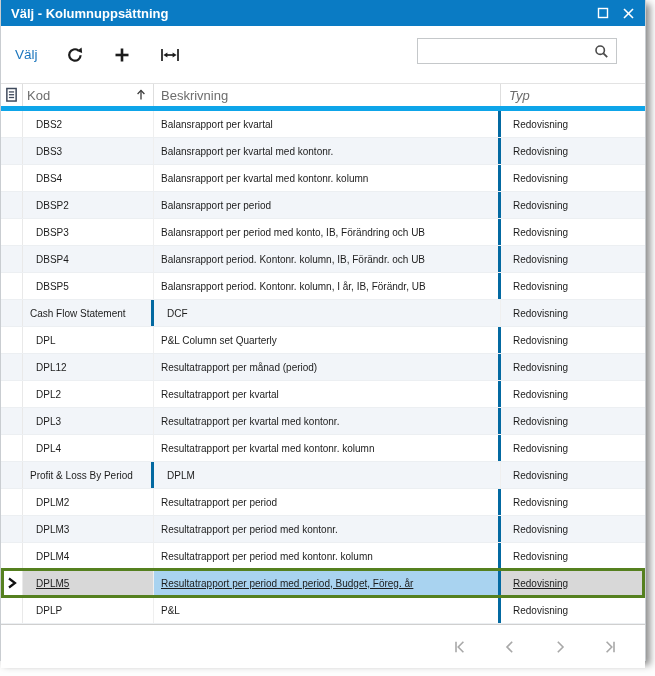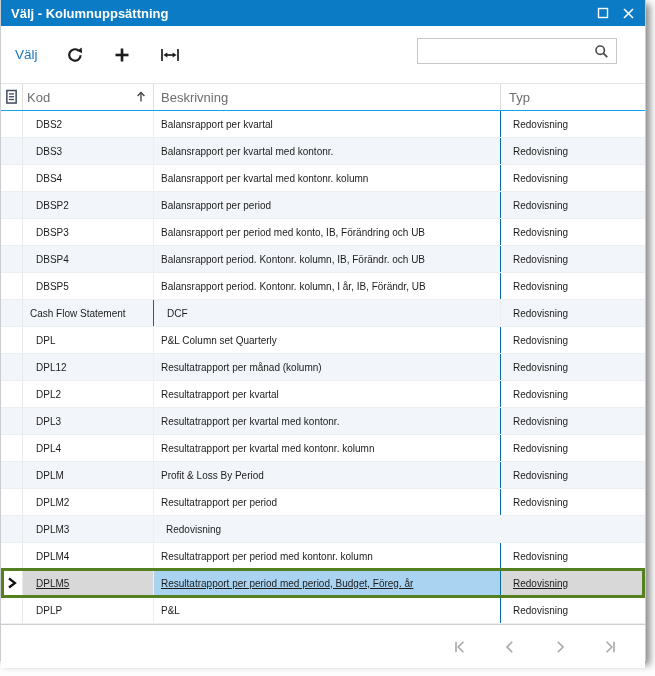--- a/index.html
+++ b/index.html
@@ -39,43 +39,43 @@
   .searchbox input {
     width: 100%; height: 100%; border: none; outline: none;
     padding: 0 28px 0 8px; font-size: 13px; font-family: inherit; background: transparent;
   }
   .searchbox .mag { position: absolute; right: 7px; top: 5px; cursor: pointer; }
 
   
   .grid-head {
     display: grid; grid-template-columns: 22px 131px 347px 1fr;
     height: 27px; align-items: center;
-    border-bottom: 1px solid #0ea5e9; background: #fff;
+    border-bottom: 5px solid #0ea5e9; background: #fff;
     color: var(--header-text, #6d6d6d); font-size: 13px;
   }
   .grid-head .hcell { height: 100%; display: flex; align-items: center; border-right: 1px solid #dedede; }
-  .grid-head .hcell:last-child { border-right: none; }
+  .grid-head .hcell:last-child { border-right: none; font-style: italic; }
   .h-ind  { justify-content: center; cursor: pointer; }
   .h-code { padding-left: 4px; cursor: pointer; }
   .h-code .sort { margin-left: auto; margin-right: 7px; display: flex; }
   .h-desc { padding-left: 7px; cursor: pointer; }
   .h-type { padding-left: 8px; cursor: pointer; }
 
   #rows { border-bottom: 1px solid #cfcfcf; }
   .row {
     display: grid; grid-template-columns: 22px 131px 347px 1fr;
     height: 27px; align-items: stretch; background: #fff;
     border-bottom: 1px solid #eceff2; font-size: 10px; color: var(--body-text, #1c1c1c);
     cursor: pointer;
   }
   .row:nth-child(even) { background: var(--row-alt, #f2f5f9); }
   .cell { display: flex; align-items: center; overflow: hidden; white-space: nowrap; }
   .c-ind  { justify-content: center; border-right: 1px solid #e9e9e9; }
   .c-code { padding-left: 13px; border-right: 1px solid #efefef; }
-  .c-desc { padding-left: 7px;  border-right: 1px solid #0369a1; }
+  .c-desc { padding-left: 7px;  border-right: 3px solid #0369a1; }
   .c-type { padding-left: 12px; }
   .ind-icon { visibility: hidden; }
 
   .row.selected { position: relative; z-index: 4; background: #fff; text-decoration: underline; }
   .row.selected .c-code, .row.selected .c-type { background: var(--selected-row-bg, #d8d8d8); }
   .row.selected .c-desc { background: var(--selected-cell-bg, #a9d3f0); }
   .row.selected .ind-icon { visibility: visible; }
   .row.selected::after {
     content: ""; position: absolute; left: 0; right: 0; top: -2px; bottom: -2px;
     border: 3px solid var(--selection-border, #55801f); pointer-events: none;
@@ -262,21 +262,21 @@
     <div class="cell c-desc">P&amp;L Column set Quarterly</div>
     <div class="cell c-type">Redovisning</div>
   </div>
       <div class="row">
     <div class="cell c-ind">
       <svg class="ind-icon" width="10" height="14" viewBox="0 0 10 14">
         <polyline points="2,2.5 8,7 2,11.5" fill="none" stroke="#111" stroke-width="2.2"></polyline>
       </svg>
     </div>
     <div class="cell c-code">DPL12</div>
-    <div class="cell c-desc">Resultatrapport per månad (kolumn)</div>
+    <div class="cell c-desc">Resultatrapport per månad (period)</div>
     <div class="cell c-type">Redovisning</div>
   </div>
       <div class="row">
     <div class="cell c-ind">
       <svg class="ind-icon" width="10" height="14" viewBox="0 0 10 14">
         <polyline points="2,2.5 8,7 2,11.5" fill="none" stroke="#111" stroke-width="2.2"></polyline>
       </svg>
     </div>
     <div class="cell c-code">DPL2</div>
     <div class="cell c-desc">Resultatrapport per kvartal</div>
@@ -301,41 +301,42 @@
     <div class="cell c-code">DPL4</div>
     <div class="cell c-desc">Resultatrapport per kvartal med kontonr. kolumn</div>
     <div class="cell c-type">Redovisning</div>
   </div>
       <div class="row">
     <div class="cell c-ind">
       <svg class="ind-icon" width="10" height="14" viewBox="0 0 10 14">
         <polyline points="2,2.5 8,7 2,11.5" fill="none" stroke="#111" stroke-width="2.2"></polyline>
       </svg>
     </div>
+    <div class="cell c-desc">Profit &amp; Loss By Period</div>
     <div class="cell c-code">DPLM</div>
-    <div class="cell c-desc">Profit &amp; Loss By Period</div>
     <div class="cell c-type">Redovisning</div>
   </div>
       <div class="row">
     <div class="cell c-ind">
       <svg class="ind-icon" width="10" height="14" viewBox="0 0 10 14">
         <polyline points="2,2.5 8,7 2,11.5" fill="none" stroke="#111" stroke-width="2.2"></polyline>
       </svg>
     </div>
     <div class="cell c-code">DPLM2</div>
     <div class="cell c-desc">Resultatrapport per period</div>
     <div class="cell c-type">Redovisning</div>
   </div>
       <div class="row">
     <div class="cell c-ind">
       <svg class="ind-icon" width="10" height="14" viewBox="0 0 10 14">
         <polyline points="2,2.5 8,7 2,11.5" fill="none" stroke="#111" stroke-width="2.2"></polyline>
       </svg>
     </div>
     <div class="cell c-code">DPLM3</div>
+    <div class="cell c-desc">Resultatrapport per period med kontonr.</div>
     <div class="cell c-type">Redovisning</div>
   </div>
       <div class="row">
     <div class="cell c-ind">
       <svg class="ind-icon" width="10" height="14" viewBox="0 0 10 14">
         <polyline points="2,2.5 8,7 2,11.5" fill="none" stroke="#111" stroke-width="2.2"></polyline>
       </svg>
     </div>
     <div class="cell c-code">DPLM4</div>
     <div class="cell c-desc">Resultatrapport per period med kontonr. kolumn</div>

